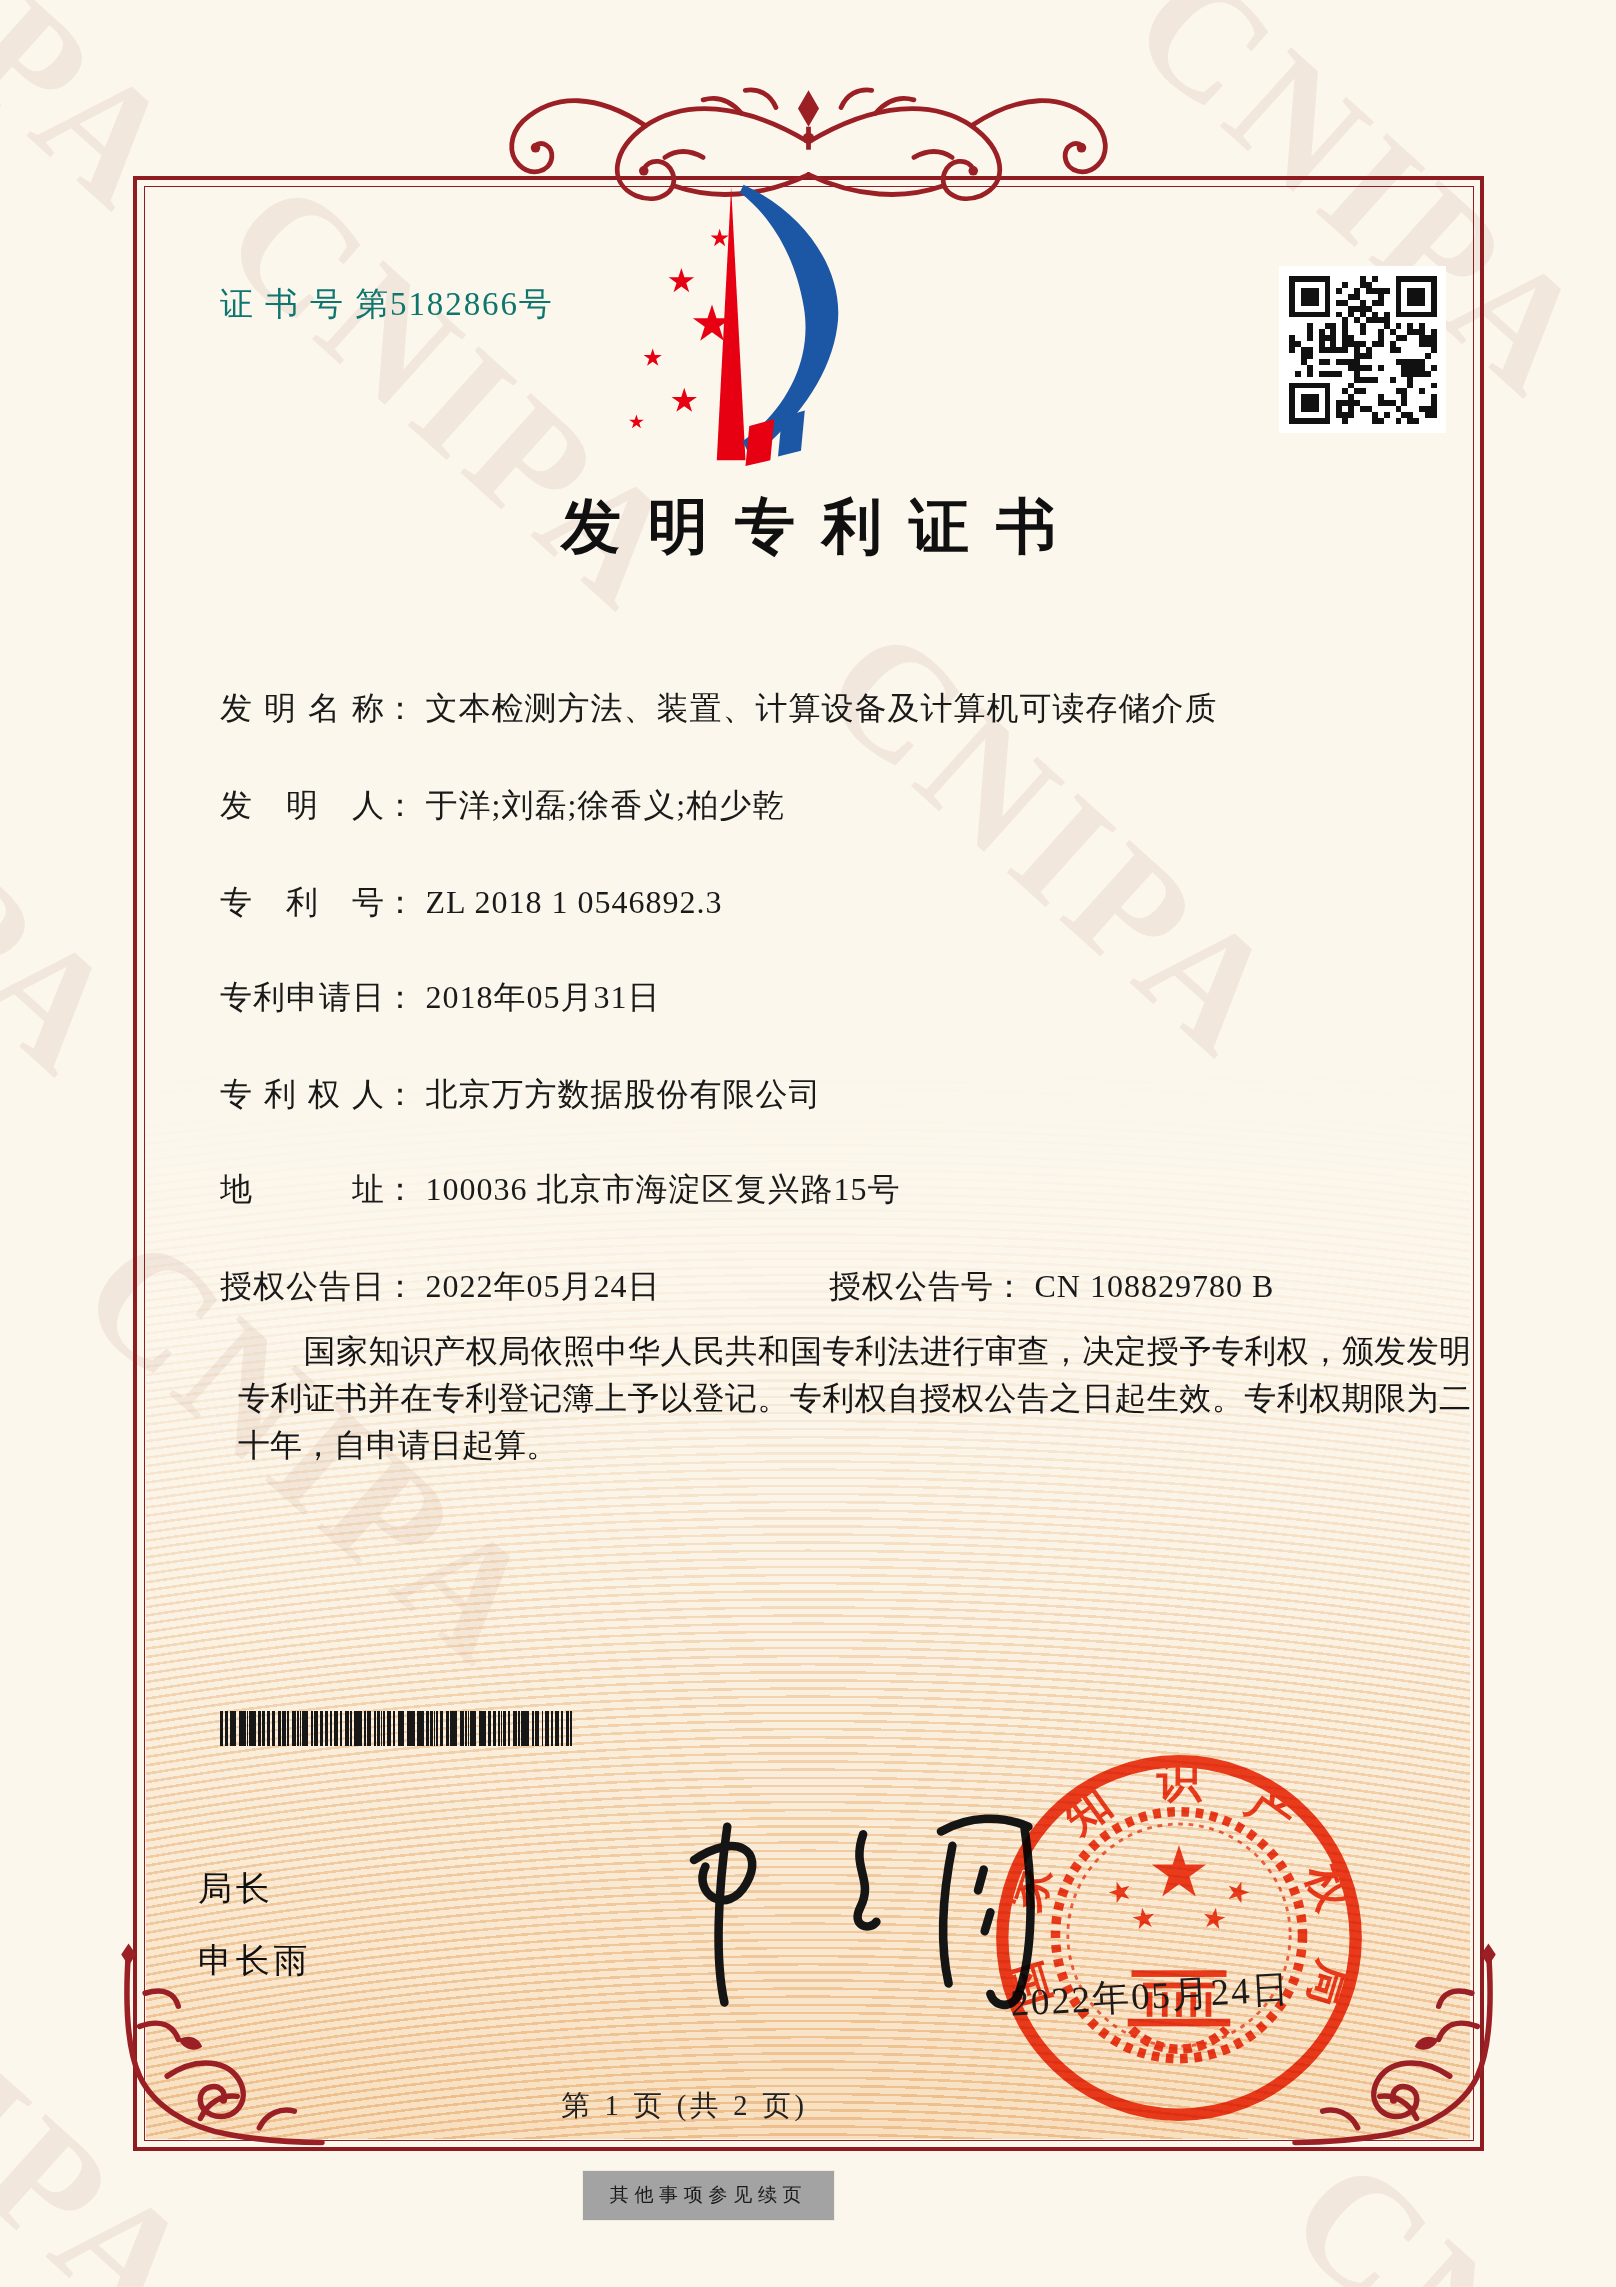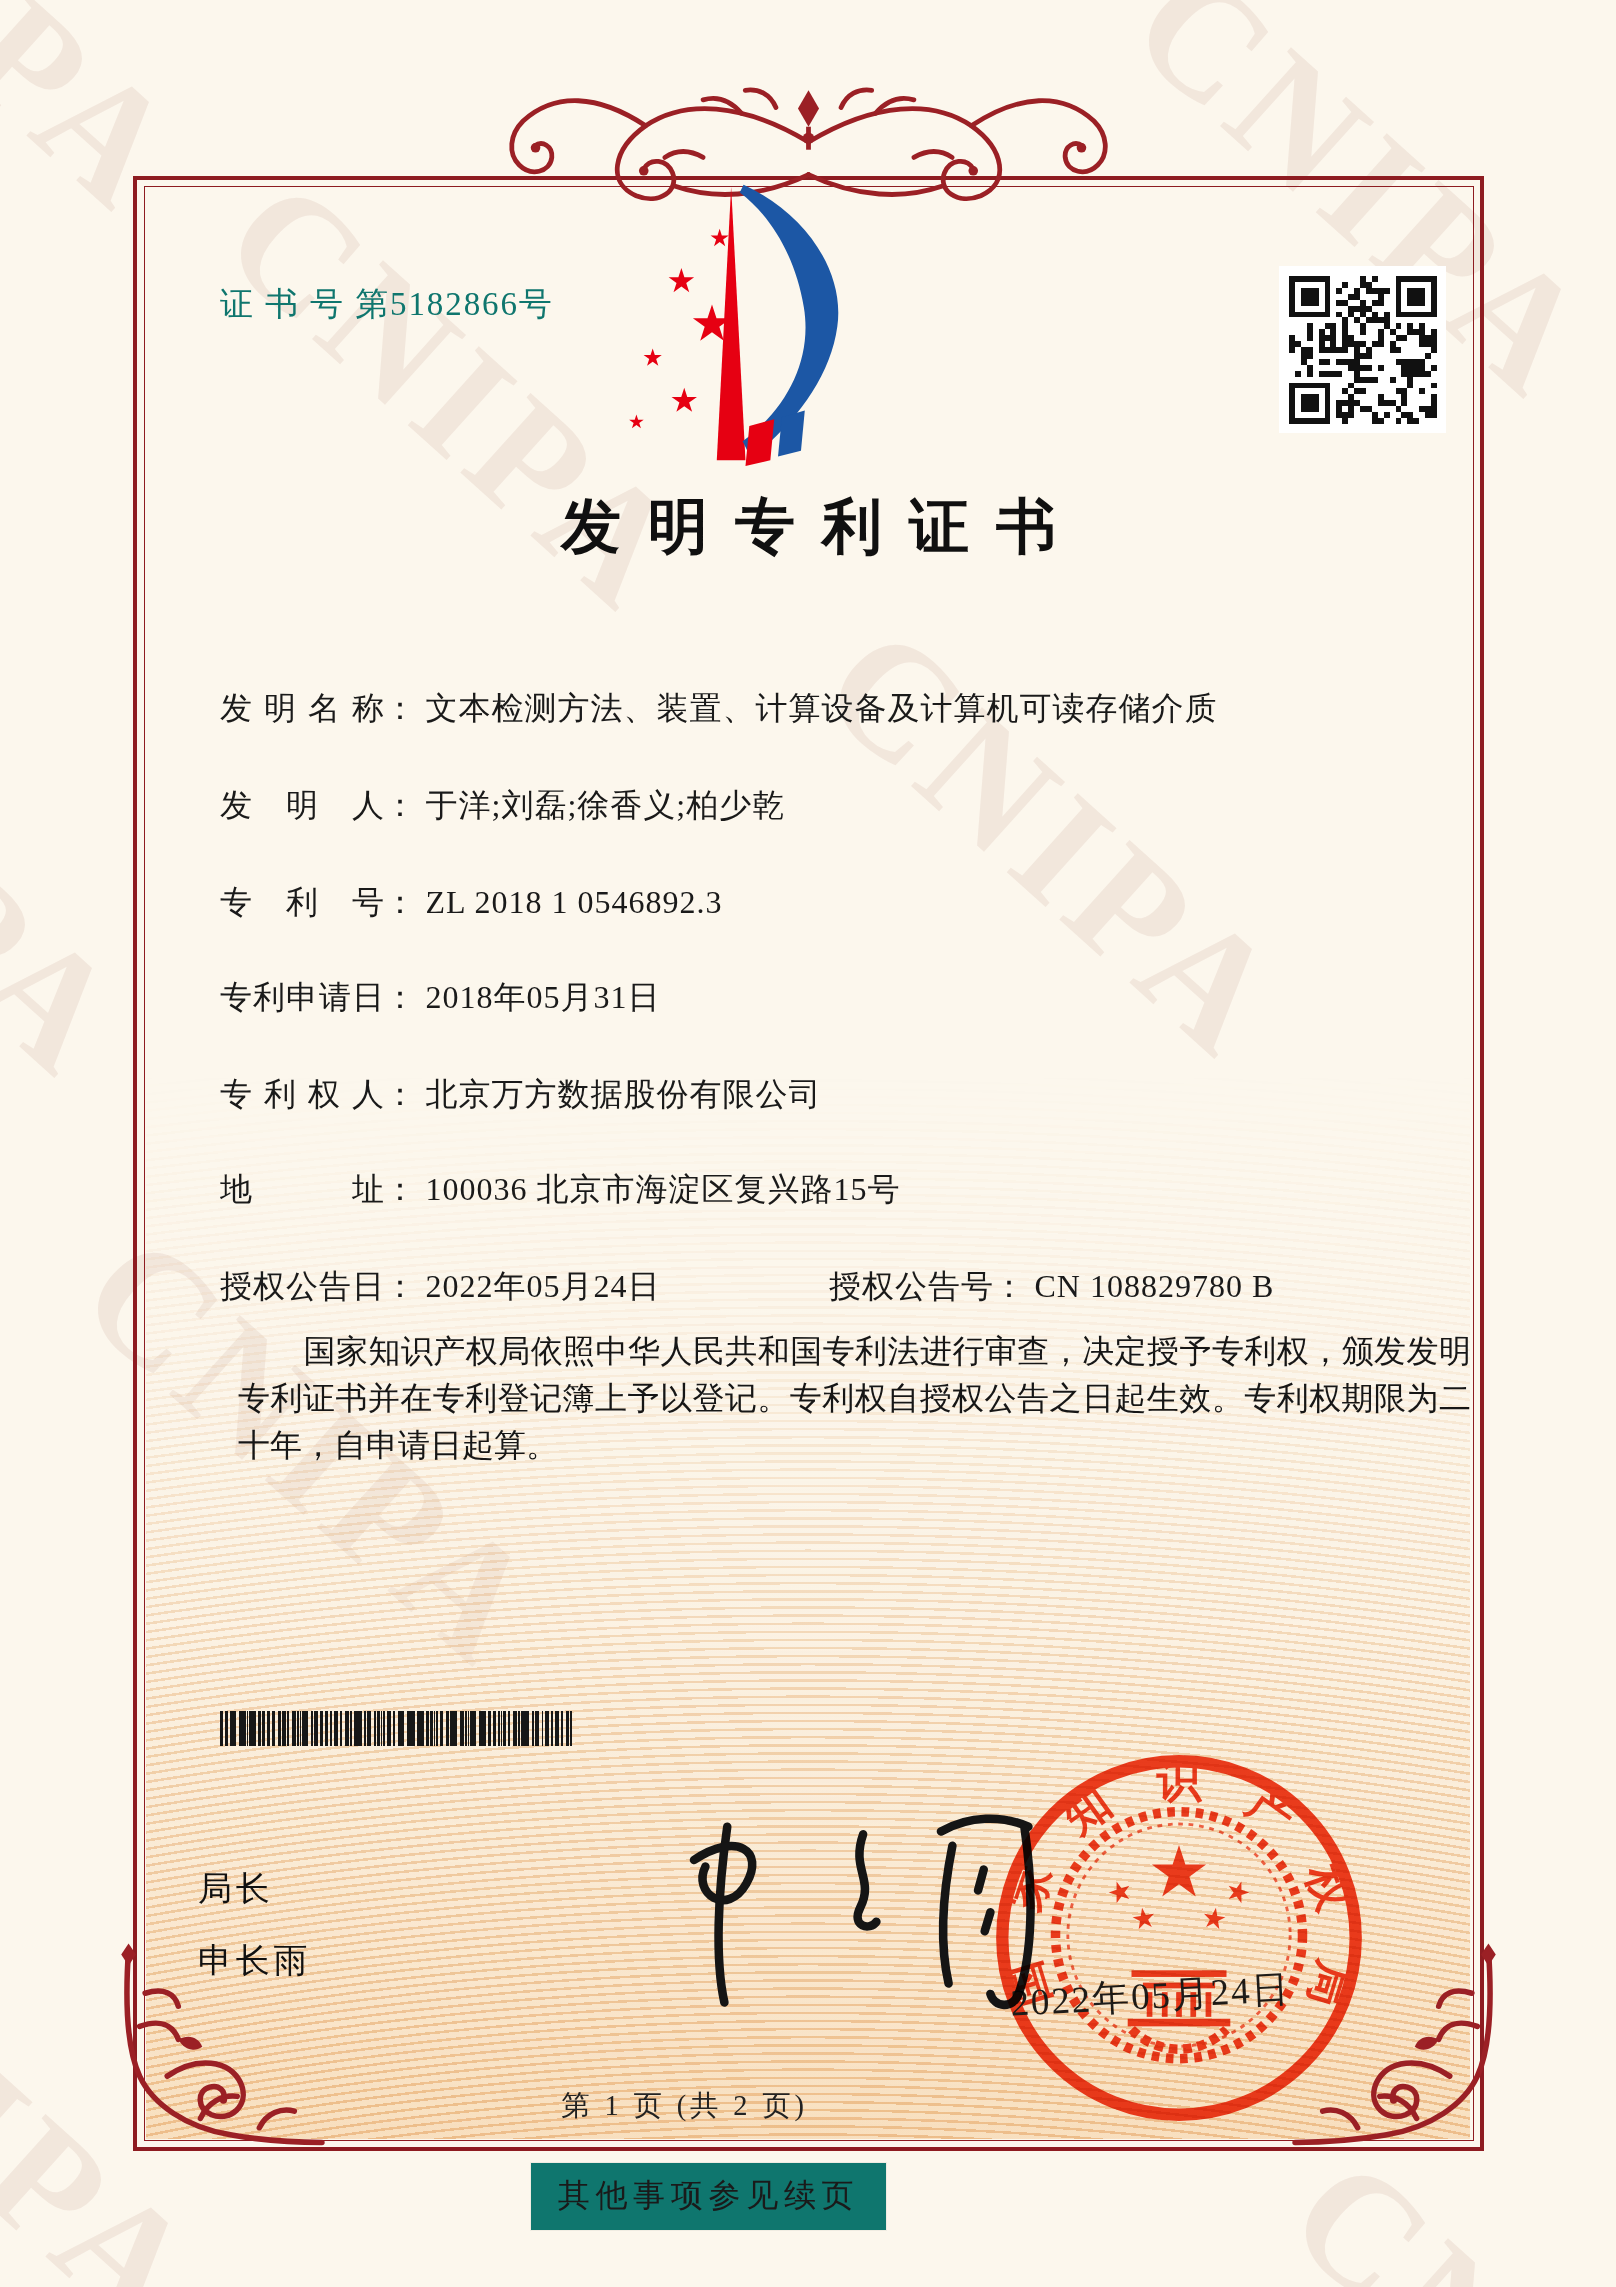--- a/index.html
+++ b/index.html
@@ -75,22 +75,22 @@
   .sig-name{position:absolute;left:198px;top:1938px;font-size:34px;z-index:4;
     font-family:"Liberation Sans","DejaVu Sans",sans-serif;color:#111;letter-spacing:3.8px;}
   .signature{position:absolute;left:656px;top:1779px;width:399px;height:238px;z-index:4;}
   
   .seal{position:absolute;left:989px;top:1748px;width:380px;height:380px;z-index:5;
     mix-blend-mode:multiply;opacity:0.96;}
   
   .page-note{position:absolute;left:133px;top:2087px;width:1103px;text-align:center;
     font-size:28.5px;letter-spacing:3.8px;color:#222;z-index:4;}
   .cont-wrap{position:absolute;left:133px;top:2163px;width:1151px;text-align:center;z-index:4;}
-  .cont-note{display:inline-block;background:#0f766e;padding:11.4px 27px;font-size:32px;
-    letter-spacing:5.7px;color:#1a1a1a;box-shadow:0 0 0 1px #f0ece2;}
+  .cont-note{display:inline-block;background:#a3a3a3;padding:11.4px 27px;font-size:19px;
+    letter-spacing:5.7px;color:#1a1a1a;box-shadow:0 0 0 1px #f0ece2;margin-top:8px;}
 </style>
 </head>
 <body>
 
 <div class="wm" style="transform:rotate(42deg) translate(0,0);left:-190px;top:-257px;">CNIPA</div>
 <div class="wm" style="left:1222px;top:-70px;">CNIPA</div>
 <div class="wm" style="left:314px;top:143px;">CNIPA</div>
 <div class="wm" style="left:913px;top:590px;">CNIPA</div>
 <div class="wm" style="left:-247px;top:609px;">CNIPA</div>
 <div class="wm" style="left:171px;top:1198px;">CNIPA</div>

